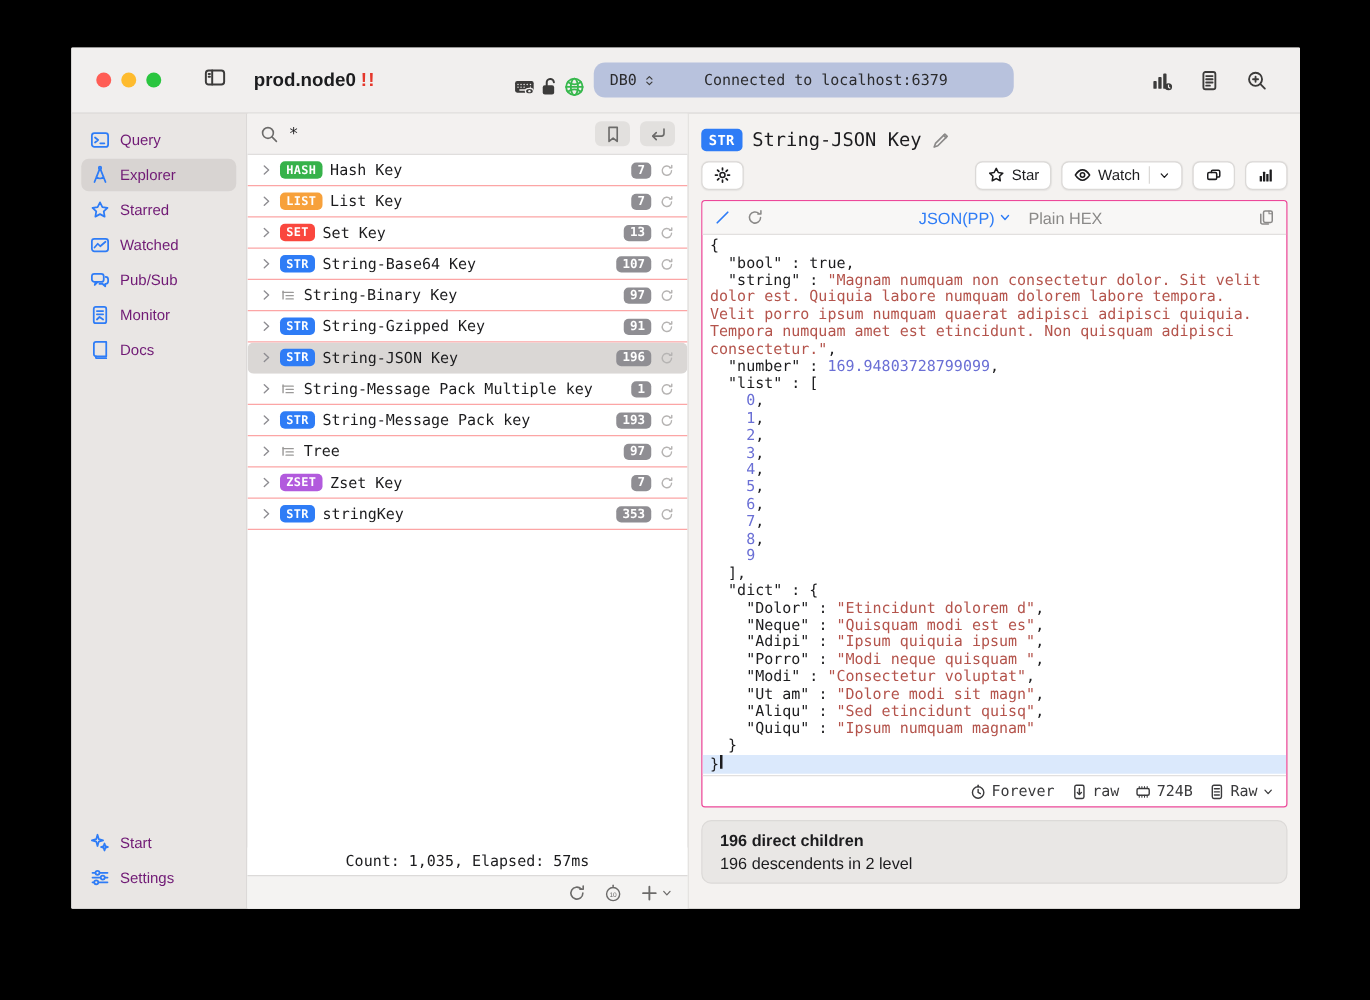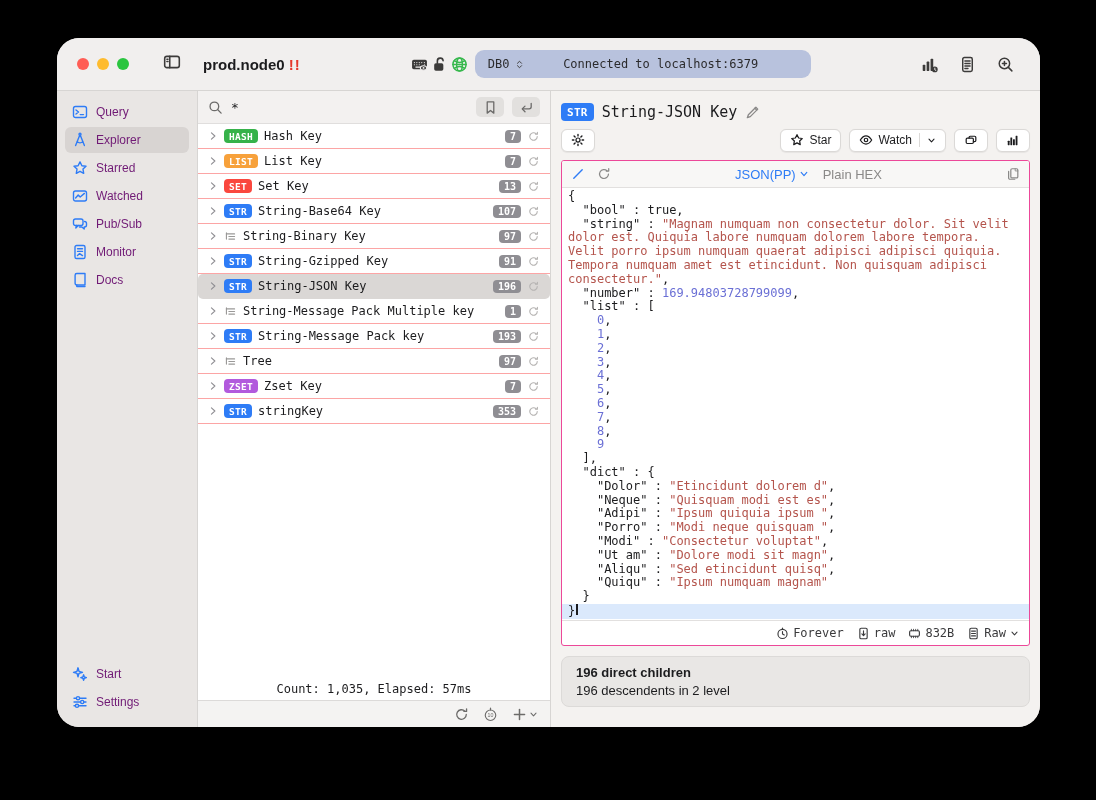--- a/index.html
+++ b/index.html
@@ -1,33 +1,33 @@
 <!DOCTYPE html>
 <html><head>
 <meta charset="utf-8">
 <style>
   html,body{margin:0;padding:0;background:#000;}
   .screen{position:relative;width:1096px;height:800px;background:#000;overflow:hidden;
           font-family:"Liberation Sans",sans-serif;-webkit-font-smoothing:antialiased;}
   .window{position:absolute;left:57px;top:38px;width:983px;height:689px;background:#f1efee;
-          border-radius:22px;overflow:hidden;box-shadow:0 22px 60px rgba(0,0,0,.6);
+          border-radius:1px;overflow:hidden;box-shadow:0 22px 60px rgba(0,0,0,.6);
           display:flex;flex-direction:column;}
   .icon{display:inline-flex;align-items:center;justify-content:center;line-height:0;}
   .icon svg{width:1em;height:1em;}
 
   
   .titlebar{height:52px;flex:0 0 52px;display:flex;align-items:center;background:#f1efee;
             border-bottom:1px solid #d7d5d3;}
   .traffic{display:flex;gap:8px;margin-left:20px;}
   .tl{width:12px;height:12px;border-radius:50%;display:inline-block;}
   .tl.red{background:#ff5d55;}.tl.yellow{background:#febb2e;}.tl.green{background:#2ac53f;}
   .tb-icon-btn{background:none;border:none;padding:0;margin-left:34px;color:#3c3b3a;font-size:18px;cursor:pointer;}
   .tb-title{margin-left:22px;font-size:15px;font-weight:bold;color:#1c1c1e;display:flex;align-items:center;gap:4px;}
   .tb-title .alert{color:#e5372b;font-weight:900;letter-spacing:1px;}
-  .tb-center{display:flex;align-items:center;gap:3px;margin-left:auto;}
+  .tb-center{display:flex;align-items:flex-end;gap:3px;margin-left:auto;}
   .tb-ic{font-size:17px;color:#3c3b3a;cursor:pointer;}
   .tb-ic.globe{color:#37b84d;}
   .db-pill{width:336px;height:28px;background:#b8c2dd;border-radius:9px;display:flex;align-items:center;
            margin-left:4px;font-family:"DejaVu Sans Mono",monospace;font-size:12px;color:#2b2b2d;cursor:pointer;}
   .db-sel{display:flex;align-items:center;gap:4px;padding-left:13px;}
   .db-sel .icon{font-size:11px;color:#3c3b3a;}
   .db-status{flex:1;text-align:center;padding-right:14px;}
   .tb-right{display:flex;align-items:center;gap:21px;margin-left:auto;margin-right:26px;}
 
   
@@ -698,21 +698,21 @@
                 </span>
                 <span>raw</span>
               </span>
               <span class="vf-item">
                 <span class="icon">
                   <svg viewBox="0 0 16 16" width="1em" height="1em" fill="none" stroke="currentColor" stroke-width="1.4" stroke-linecap="round" stroke-linejoin="round">
                     <rect x="2" y="4.6" width="12" height="6.8" rx="1.5"></rect>
                     <path d="M4.2 2.8 v1.8 M6.8 2.8 v1.8 M9.4 2.8 v1.8 M12 2.8 v1.8 M4.2 11.4 v1.8 M6.8 11.4 v1.8 M9.4 11.4 v1.8 M12 11.4 v1.8" stroke-width="1"></path>
                   </svg>
                 </span>
-                <span>832B</span>
+                <span>724B</span>
               </span>
               <span class="vf-item">
                 <span class="icon">
                   <svg viewBox="0 0 16 16" width="1em" height="1em" fill="none" stroke="currentColor" stroke-width="1.4" stroke-linecap="round" stroke-linejoin="round">
                     <rect x="3.5" y="1.5" width="9" height="13" rx="1.6"></rect>
                     <line x1="5.6" y1="5" x2="10.4" y2="5"></line>
                     <line x1="5.6" y1="8" x2="10.4" y2="8"></line>
                     <line x1="5.6" y1="11" x2="10.4" y2="11"></line>
                   </svg>
                 </span>

